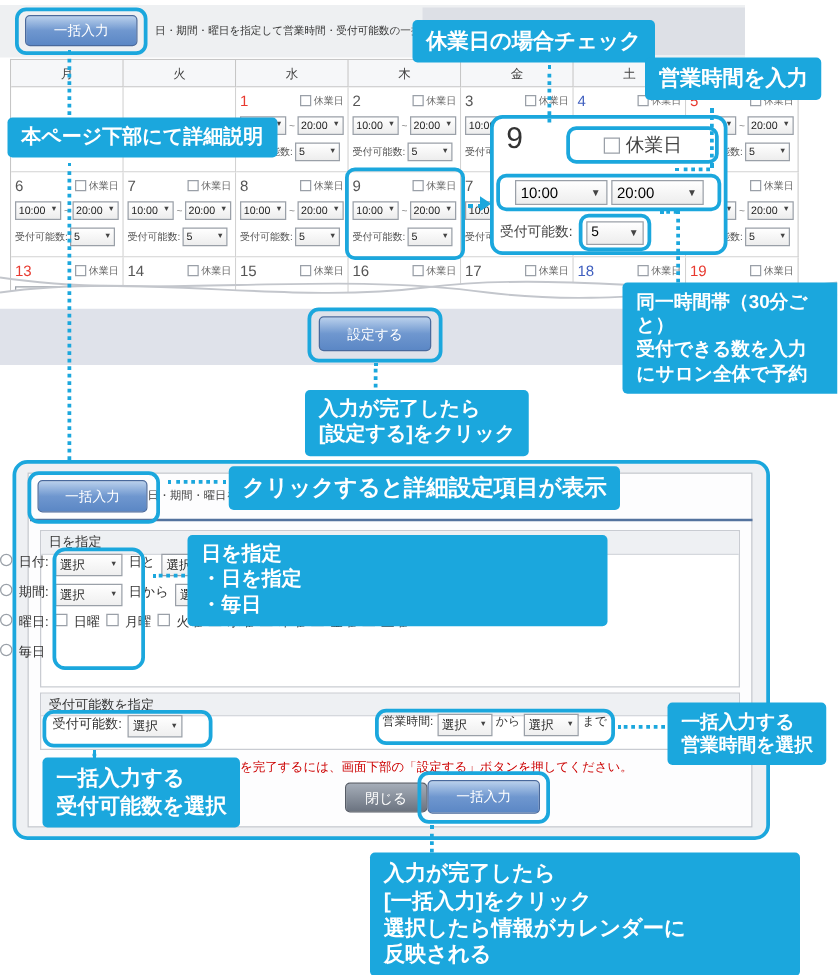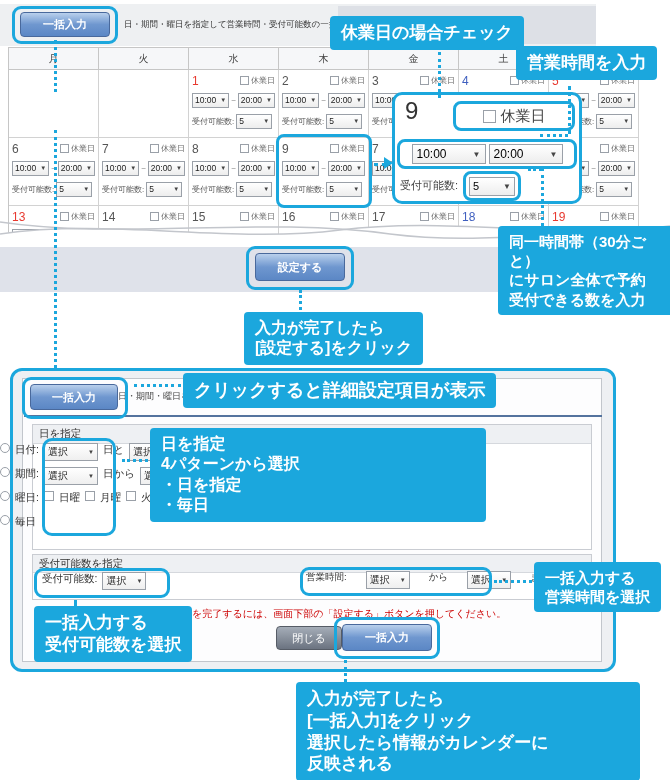--- a/index.html
+++ b/index.html
@@ -5,21 +5,21 @@
   *{box-sizing:border-box;margin:0;padding:0}
   html,body{background:#fff}
   body{font-family:"Liberation Sans",sans-serif}
   #stage{position:relative;width:670px;height:780px;background:#fff;overflow:hidden}
 
   
   .topstrip{position:absolute;left:0;top:4px;width:596px;height:42px;background:#eef0f2}
   .topstrip-dark{position:absolute;left:338px;top:6px;width:258px;height:38px;background:#dde0e6}
   .blue-outline{position:absolute;border:3px solid #1ba7dd;border-radius:9px;z-index:8}
   .bbtn{background:linear-gradient(#b9d0ec,#6f97cf 50%,#5b87c5);border:1px solid #49699c;border-radius:4px;
-        color:#fff;font-weight:bold;display:flex;align-items:center;justify-content:center;cursor:pointer}
+        color:#fff;font-weight:normal;display:flex;align-items:center;justify-content:center;cursor:pointer}
   .gbtn{background:linear-gradient(#a5adb8,#6b7380);border:1px solid #565c66;border-radius:4px;
         color:#fff;font-weight:normal;display:flex;align-items:center;justify-content:center;cursor:pointer}
   .topdesc{position:absolute;left:124px;top:19px;font-size:8.5px;color:#333;z-index:3}
 
   
   .calwrap{position:absolute;left:8px;top:47px;width:632px;height:187px;overflow:hidden;z-index:1;background:#fff}
   .calgrid{display:grid;grid-template-columns:repeat(7,90px);border-top:1px solid #c6c6c6;border-left:1px solid #c6c6c6}
   .wd{height:22px;background:#f6f7f9;border-right:1px solid #c6c6c6;border-bottom:1px solid #c6c6c6;
       display:flex;align-items:center;justify-content:center;font-size:10px;color:#444}
   .cell{height:68px;background:#fff;border-right:1px solid #d2d2d2;border-bottom:1px solid #d2d2d2;padding:2px 3px;overflow:hidden}
@@ -554,24 +554,25 @@
   <div class="dotv" style="left:54px;top:130px;height:238px"></div>
   <div class="dotv" style="left:438px;top:52px;height:46px"></div>
   <div class="dotv" style="left:568px;top:86px;height:48px"></div>
   <div class="doth" style="left:540px;top:134px;width:28px"></div>
   <div class="doth" style="left:528px;top:168px;width:14px"></div>
   <div class="dotv" style="left:541px;top:168px;height:58px"></div>
   <div class="dotv" style="left:299px;top:290px;height:20px"></div>
 
   <div class="co" style="left:330px;top:16px;font-size:17px">休業日の場合チェック</div>
   <div class="co" style="left:516px;top:46px;font-size:17px">営業時間を入力</div>
+  <div class="co" style="left:6px;top:94px;font-size:16px">本ページ下部にて詳細説明</div>
   <div class="co" style="left:498px;top:226px;width:184px;font-size:15px">
     <div>同一時間帯（30分ごと）</div>
+    <div>受付できる数を入力</div>
     <div>にサロン全体で予約</div>
-    <div>受付できる数を入力</div>
   </div>
   <div class="co" style="left:244px;top:312px;font-size:16px">
     <div>入力が完了したら</div>
     <div>[設定する]をクリック</div>
   </div>
 
   <div class="panel"></div>
   <div class="dialog"></div>
   <div class="tabline"></div>
 
@@ -639,21 +640,21 @@
   <div class="blue-outline" style="left:34px;top:568px;width:136px;height:30px"></div>
   <div class="drow" style="left:42px;top:572px">
     <span>受付可能数:</span>
     <span class="dsel sm">
         <span>選択</span>
         <span class="car">▼</span>
       </span>
   </div>
 
   <div class="blue-outline" style="left:300px;top:567px;width:192px;height:29px"></div>
-  <div class="drow" style="left:306px;top:571px;font-size:9.5px;gap:19px">
+  <div class="drow" style="left:306px;top:571px;font-size:9.5px;gap:3px">
     <span>営業時間:</span>
     <span class="dsel sm">
         <span>選択</span>
         <span class="car">▼</span>
       </span>
     <span>から</span>
     <span class="dsel sm">
         <span>選択</span>
         <span class="car">▼</span>
       </span>
@@ -668,21 +669,20 @@
 
   <div class="doth" style="left:134px;top:384px;width:47px"></div>
   <div class="doth" style="left:122px;top:459px;width:26px"></div>
   <div class="dotv" style="left:74px;top:600px;height:7px"></div>
   <div class="doth" style="left:494px;top:580px;width:38px"></div>
   <div class="dotv" style="left:344px;top:660px;height:22px"></div>
 
   <div class="co" style="left:183px;top:373px;font-size:18px">クリックすると詳細設定項目が表示</div>
   <div class="co" style="left:150px;top:428px;width:336px;font-size:16px">
     <div>日を指定</div>
-    <div>4パターンから選択</div>
     <div>・日を指定</div>
     <div>・毎日</div>
   </div>
   <div class="co" style="left:34px;top:606px;font-size:17px">
     <div>一括入力する</div>
     <div>受付可能数を選択</div>
   </div>
   <div class="co" style="left:534px;top:562px;font-size:15px">
     <div>一括入力する</div>
     <div>営業時間を選択</div>

